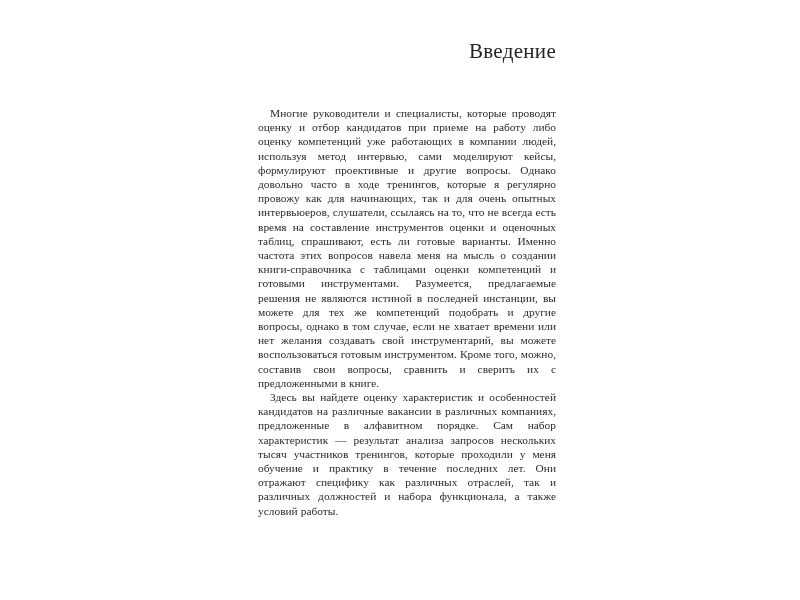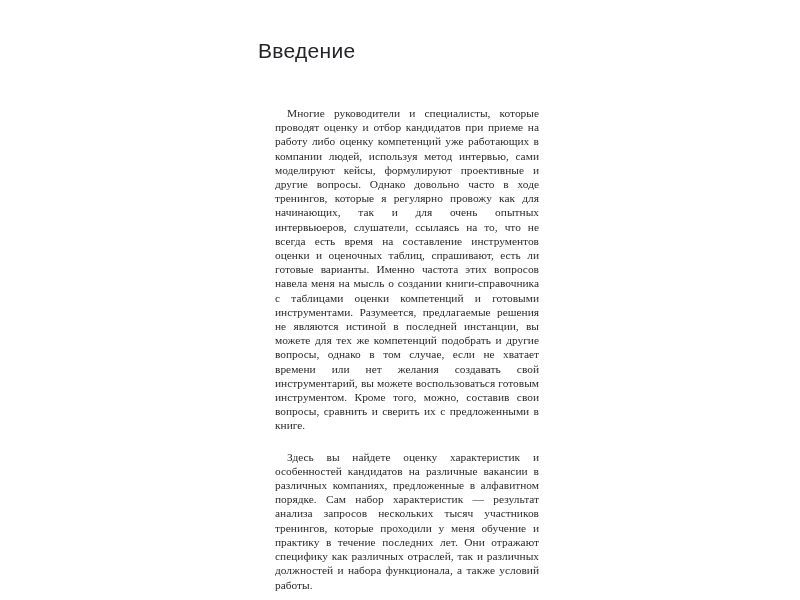--- a/index.html
+++ b/index.html
@@ -24,38 +24,39 @@
 
   
   #text-block {
     position: absolute;
     left: 258px;
     top: 38px;
     width: 298px;
   }
 
   #chapter-title {
-    font-family: Liberation Sans, sans-serif;
+    font-family: Liberation Serif, serif;
     font-size: 21px;
     line-height: 26px;
     font-weight: 400;
     color: #242428;
     letter-spacing: 0.3px;
     margin: 0 0 42px 0;
     white-space: nowrap;
+    text-align: right;
   }
 
   .body-paragraph {
     font-family: "Liberation Serif", "DejaVu Serif", serif;
     font-size: 11.4px;
     line-height: 14.2px;
     color: #2b2b2f;
     text-align: justify;
     text-justify: inter-word;
-    margin: 17px;
+    margin: 0;
     text-indent: 12px;
     hyphens: manual;
     word-spacing: 0.2px;
   }
 
   .body-paragraph + .body-paragraph {
     margin-top: 0;
     font-family: Liberation Serif, serif;
   }
 </style>

